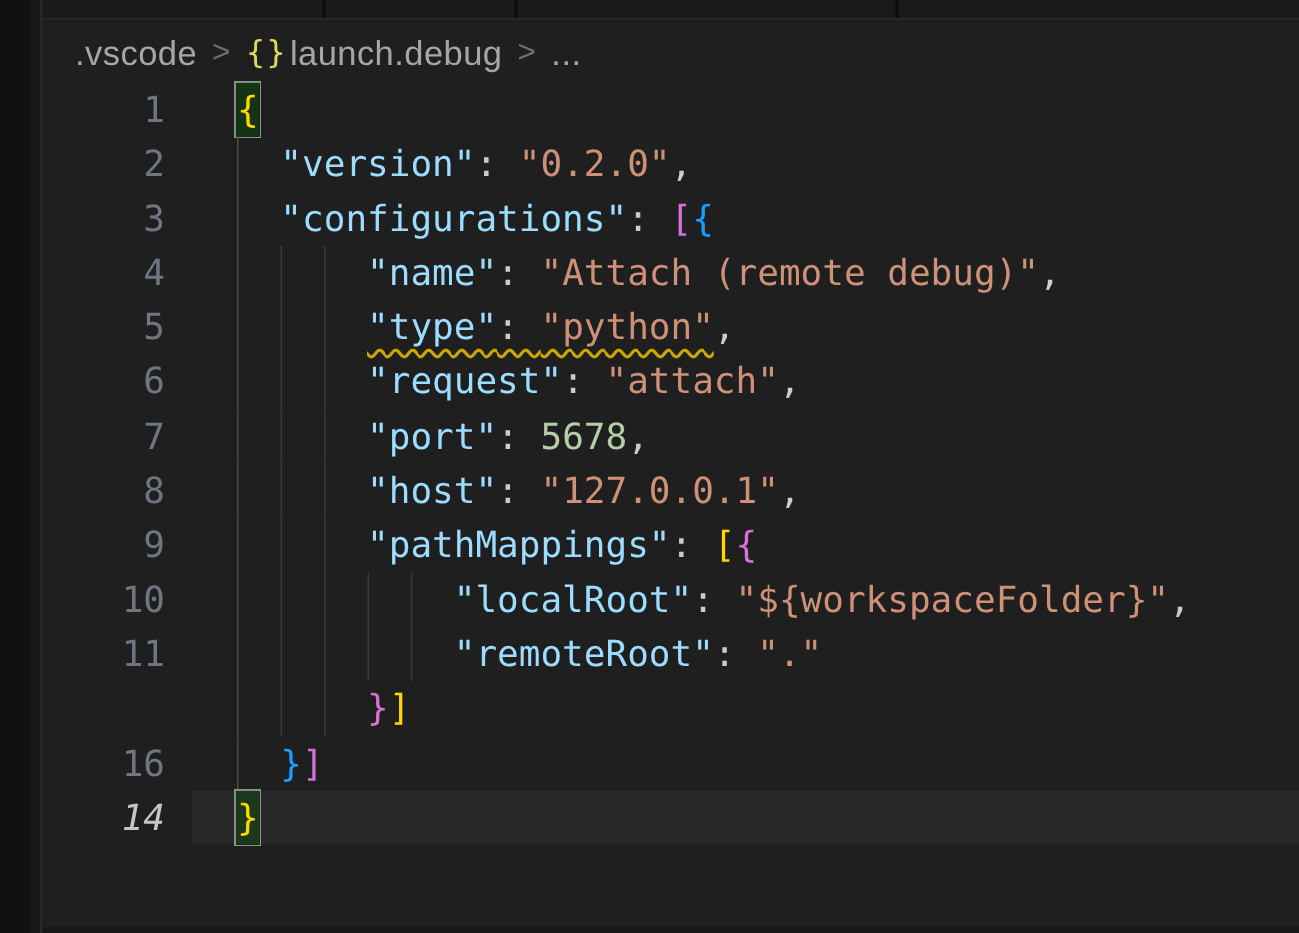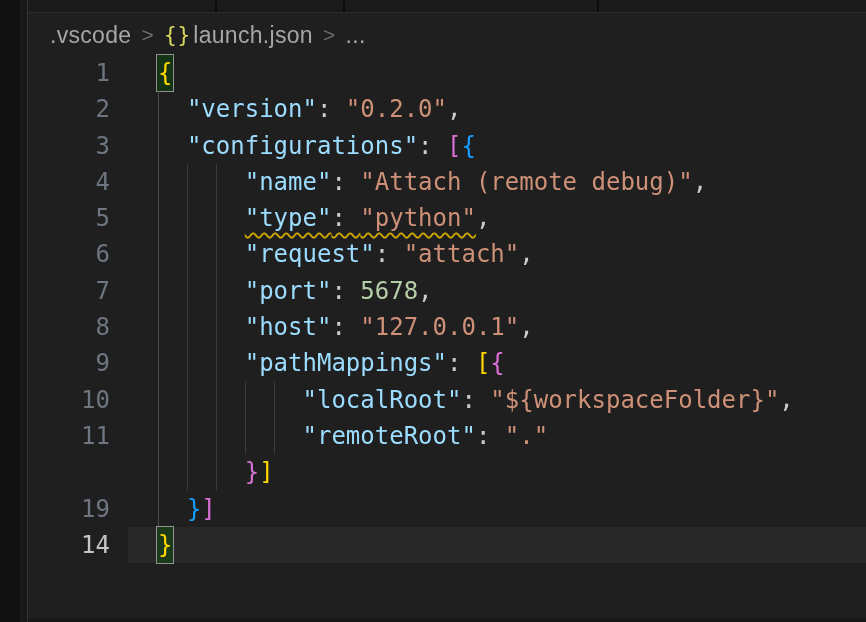--- a/index.html
+++ b/index.html
@@ -20,21 +20,21 @@
   .bc-chev{color:#6e6e6e;font-size:21px;margin:0 10px;font-family:"Liberation Sans",sans-serif;}
   .bc-json{color:#ddd95e;font-family:"DejaVu Sans Mono",monospace;font-size:21px;
            letter-spacing:1px;margin-right:2px;}
   
   .editor{position:absolute;left:8px;top:55px;width:858px;}
   .line{position:relative;height:36.3px;line-height:36.3px;font-size:24px;white-space:pre;}
   .band{position:absolute;left:100px;right:0;top:0;bottom:0;background:#282828;}
   .guide{position:absolute;top:0;bottom:0;width:1px;background:#3a3a3a;}
   .guide.g0{background:#4b4b4b;}
   .ln{position:absolute;left:0;top:0;width:82px;text-align:right;color:var(--ln,#6e7681);}
-  .line.active .ln{color:var(--lnActive,#c6c6c6);}
+  .line.active .ln{color:var(--lnActive,#c6c6c6);font-style:italic;}
   .code{position:absolute;left:130px;top:0;}
   .bracket-box{box-shadow:0 0 0 1px #919191;background:rgba(0,100,0,.3);padding:4px 1px;margin:0 -1px;}
   .squiggle{text-decoration-line:underline;text-decoration-style:wavy;
             text-decoration-color:var(--warn,#CCA700);text-decoration-thickness:1.6px;
             text-underline-offset:6px;}
   .bottombar{position:absolute;left:8px;bottom:0;width:858px;height:4px;background:#181818;}
 </style>
 </head>
 <body>
 
@@ -45,38 +45,38 @@
     <div class="tabsep s2"></div>
     <div class="tabsep s3"></div>
   </div>
 
   <div class="leftrail"></div>
 
   <div class="breadcrumb">
     <span>.vscode</span>
     <span class="bc-chev">&gt;</span>
     <span class="bc-json">{}</span>
-    <span>launch.json</span>
+    <span>launch.debug</span>
     <span class="bc-chev">&gt;</span>
     <span>...</span>
   </div>
 
   <div class="editor">
     <div>
         <div class="line"><div class="ln">1</div><div class="code"><span class="bracket-box" style="color: rgb(255, 215, 0);">{</span></div></div>
         <div class="line"><div class="guide g0" style="left: 130px;"></div><div class="ln">2</div><div class="code"><span>  </span><span style="color: rgb(156, 220, 254);">"version"</span><span style="color: rgb(204, 204, 204);">: </span><span style="color: rgb(206, 145, 120);">"0.2.0"</span><span style="color: rgb(204, 204, 204);">,</span></div></div>
         <div class="line"><div class="guide g0" style="left: 130px;"></div><div class="ln">3</div><div class="code"><span>  </span><span style="color: rgb(156, 220, 254);">"configurations"</span><span style="color: rgb(204, 204, 204);">: </span><span style="color: rgb(218, 112, 214);">[</span><span style="color: rgb(23, 159, 255);">{</span></div></div>
         <div class="line"><div class="guide g0" style="left: 130px;"></div><div class="guide" style="left: 158.9px;"></div><div class="guide" style="left: 187.8px;"></div><div class="ln">4</div><div class="code"><span>      </span><span style="color: rgb(156, 220, 254);">"name"</span><span style="color: rgb(204, 204, 204);">: </span><span style="color: rgb(206, 145, 120);">"Attach (remote debug)"</span><span style="color: rgb(204, 204, 204);">,</span></div></div>
         <div class="line"><div class="guide g0" style="left: 130px;"></div><div class="guide" style="left: 158.9px;"></div><div class="guide" style="left: 187.8px;"></div><div class="ln">5</div><div class="code"><span>      </span><span class="squiggle" style="color: rgb(156, 220, 254);">"type"</span><span class="squiggle" style="color: rgb(204, 204, 204);">: </span><span class="squiggle" style="color: rgb(206, 145, 120);">"python"</span><span style="color: rgb(204, 204, 204);">,</span></div></div>
         <div class="line"><div class="guide g0" style="left: 130px;"></div><div class="guide" style="left: 158.9px;"></div><div class="guide" style="left: 187.8px;"></div><div class="ln">6</div><div class="code"><span>      </span><span style="color: rgb(156, 220, 254);">"request"</span><span style="color: rgb(204, 204, 204);">: </span><span style="color: rgb(206, 145, 120);">"attach"</span><span style="color: rgb(204, 204, 204);">,</span></div></div>
         <div class="line"><div class="guide g0" style="left: 130px;"></div><div class="guide" style="left: 158.9px;"></div><div class="guide" style="left: 187.8px;"></div><div class="ln">7</div><div class="code"><span>      </span><span style="color: rgb(156, 220, 254);">"port"</span><span style="color: rgb(204, 204, 204);">: </span><span style="color: rgb(181, 206, 168);">5678</span><span style="color: rgb(204, 204, 204);">,</span></div></div>
         <div class="line"><div class="guide g0" style="left: 130px;"></div><div class="guide" style="left: 158.9px;"></div><div class="guide" style="left: 187.8px;"></div><div class="ln">8</div><div class="code"><span>      </span><span style="color: rgb(156, 220, 254);">"host"</span><span style="color: rgb(204, 204, 204);">: </span><span style="color: rgb(206, 145, 120);">"127.0.0.1"</span><span style="color: rgb(204, 204, 204);">,</span></div></div>
         <div class="line"><div class="guide g0" style="left: 130px;"></div><div class="guide" style="left: 158.9px;"></div><div class="guide" style="left: 187.8px;"></div><div class="ln">9</div><div class="code"><span>      </span><span style="color: rgb(156, 220, 254);">"pathMappings"</span><span style="color: rgb(204, 204, 204);">: </span><span style="color: rgb(255, 215, 0);">[</span><span style="color: rgb(218, 112, 214);">{</span></div></div>
         <div class="line"><div class="guide g0" style="left: 130px;"></div><div class="guide" style="left: 158.9px;"></div><div class="guide" style="left: 187.8px;"></div><div class="guide" style="left: 216.7px;"></div><div class="guide" style="left: 245.6px;"></div><div class="ln">10</div><div class="code"><span>          </span><span style="color: rgb(156, 220, 254);">"localRoot"</span><span style="color: rgb(204, 204, 204);">: </span><span style="color: rgb(206, 145, 120);">"${workspaceFolder}"</span><span style="color: rgb(204, 204, 204);">,</span></div></div>
         <div class="line"><div class="guide g0" style="left: 130px;"></div><div class="guide" style="left: 158.9px;"></div><div class="guide" style="left: 187.8px;"></div><div class="guide" style="left: 216.7px;"></div><div class="guide" style="left: 245.6px;"></div><div class="ln">11</div><div class="code"><span>          </span><span style="color: rgb(156, 220, 254);">"remoteRoot"</span><span style="color: rgb(204, 204, 204);">: </span><span style="color: rgb(206, 145, 120);">"."</span></div></div>
         <div class="line"><div class="guide g0" style="left: 130px;"></div><div class="guide" style="left: 158.9px;"></div><div class="guide" style="left: 187.8px;"></div><div class="code"><span>      </span><span style="color: rgb(218, 112, 214);">}</span><span style="color: rgb(255, 215, 0);">]</span></div></div>
-        <div class="line"><div class="guide g0" style="left: 130px;"></div><div class="ln">19</div><div class="code"><span>  </span><span style="color: rgb(23, 159, 255);">}</span><span style="color: rgb(218, 112, 214);">]</span></div></div>
+        <div class="line"><div class="guide g0" style="left: 130px;"></div><div class="ln">16</div><div class="code"><span>  </span><span style="color: rgb(23, 159, 255);">}</span><span style="color: rgb(218, 112, 214);">]</span></div></div>
         <div class="line active"><div class="band"></div><div class="ln">14</div><div class="code"><span class="bracket-box" style="color: rgb(255, 215, 0);">}</span></div></div>
       </div>
   </div>
 
   <div class="bottombar"></div>
 </div>
 
 </body></html>

